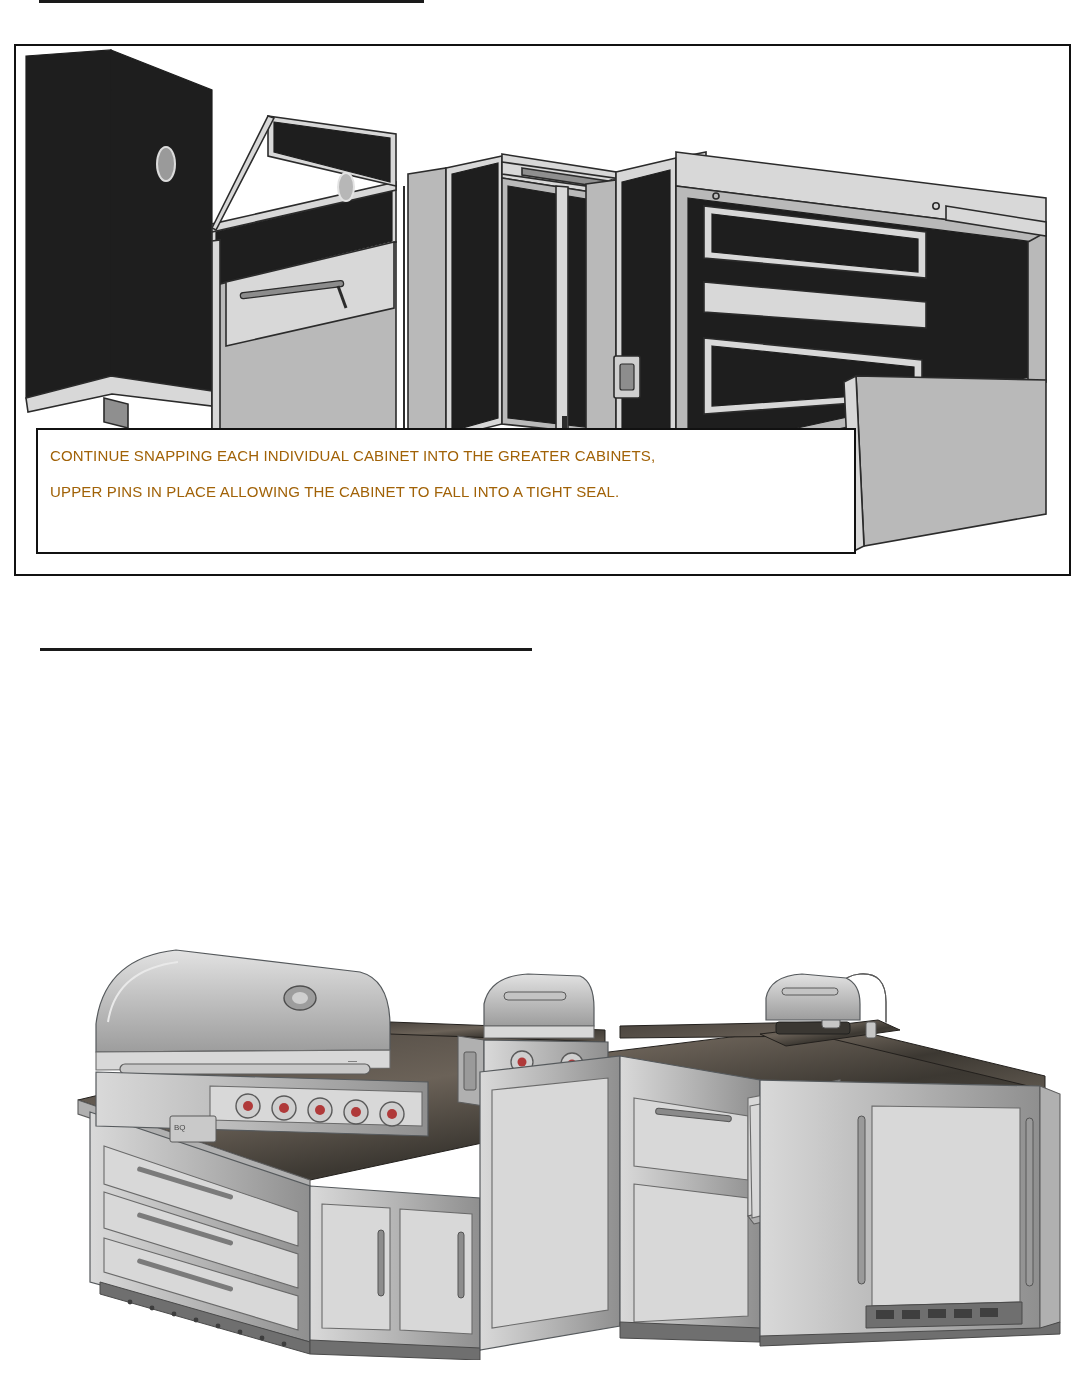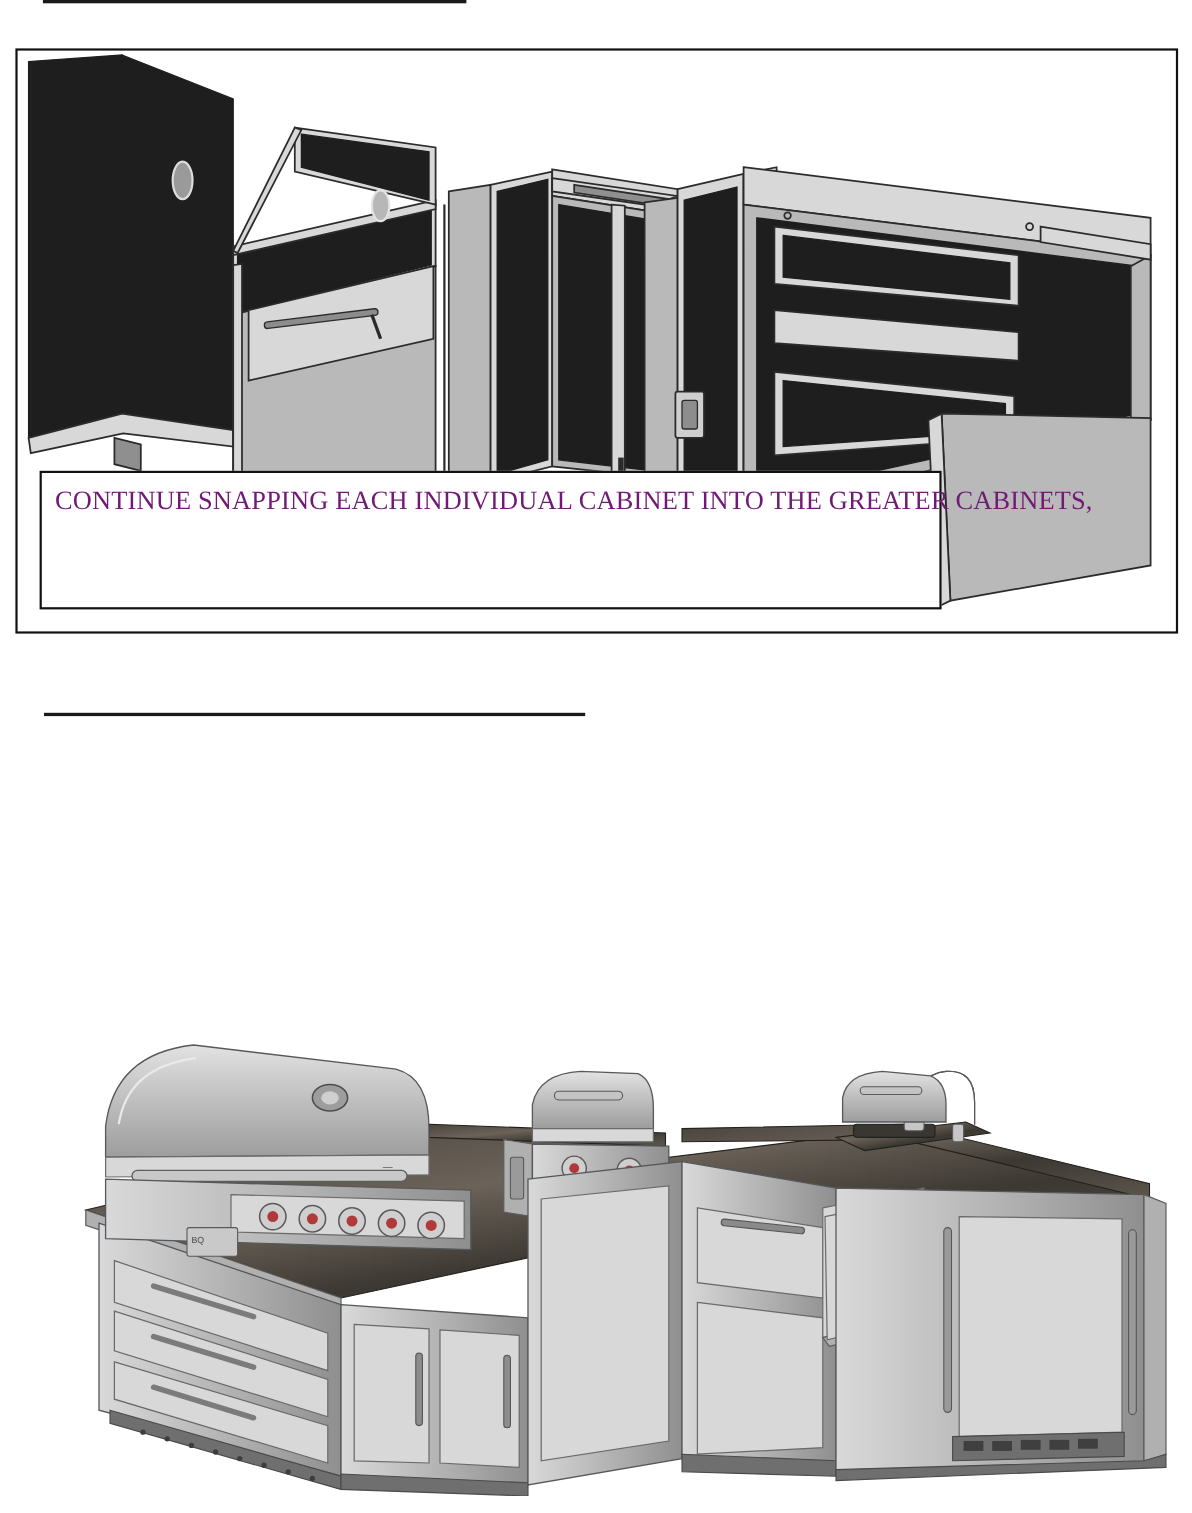--- a/index.html
+++ b/index.html
@@ -54,24 +54,24 @@
     top: 382px;
     width: 820px;
     height: 126px;
     border: 2px solid #111;
     background: #ffffff;
     box-sizing: border-box;
     padding: 8px 10px 0 12px;
     z-index: 30;
   }
   .caption-line {
-    font-family: Liberation Serif, serif;
-    font-size: 24px;
+    font-family: Liberation Sans, sans-serif;
+    font-size: 15px;
     letter-spacing: 0.15px;
-    color: #701a75;
+    color: #a16207;
     line-height: 36px;
     white-space: nowrap;
   }
 
   
   .f1 { position:absolute; left:0; top:0; width:1049px; height:524px; }
 
   
   .figure2 {
     position: absolute;
@@ -164,20 +164,21 @@
     <polygon class="lt" points="840,330 848,500 836,506 828,336"></polygon>
 
     <circle cx="920" cy="160" r="3.2" class="nb"></circle>
     <circle cx="700" cy="150" r="3" class="nb"></circle>
 
     <rect x="546" y="370" width="5" height="58" fill="#2b2b2b"></rect>
   </svg>
 
   <div class="caption-box">
     <div class="caption-line">CONTINUE SNAPPING EACH INDIVIDUAL CABINET INTO THE GREATER CABINETS,</div>
+    <div class="caption-line">UPPER PINS IN PLACE ALLOWING THE CABINET TO FALL INTO A TIGHT SEAL.</div>
   </div>
 </div>
 
 <div class="mid-rule"></div>
 
 <div class="figure2">
   <svg viewBox="0 0 1010 430" width="1010" height="430" xmlns="http://www.w3.org/2000/svg">
     <defs>
       <linearGradient id="steel" x1="0" y1="0" x2="0" y2="1">
         <stop offset="0%" stop-color="#e2e2e2"></stop>

